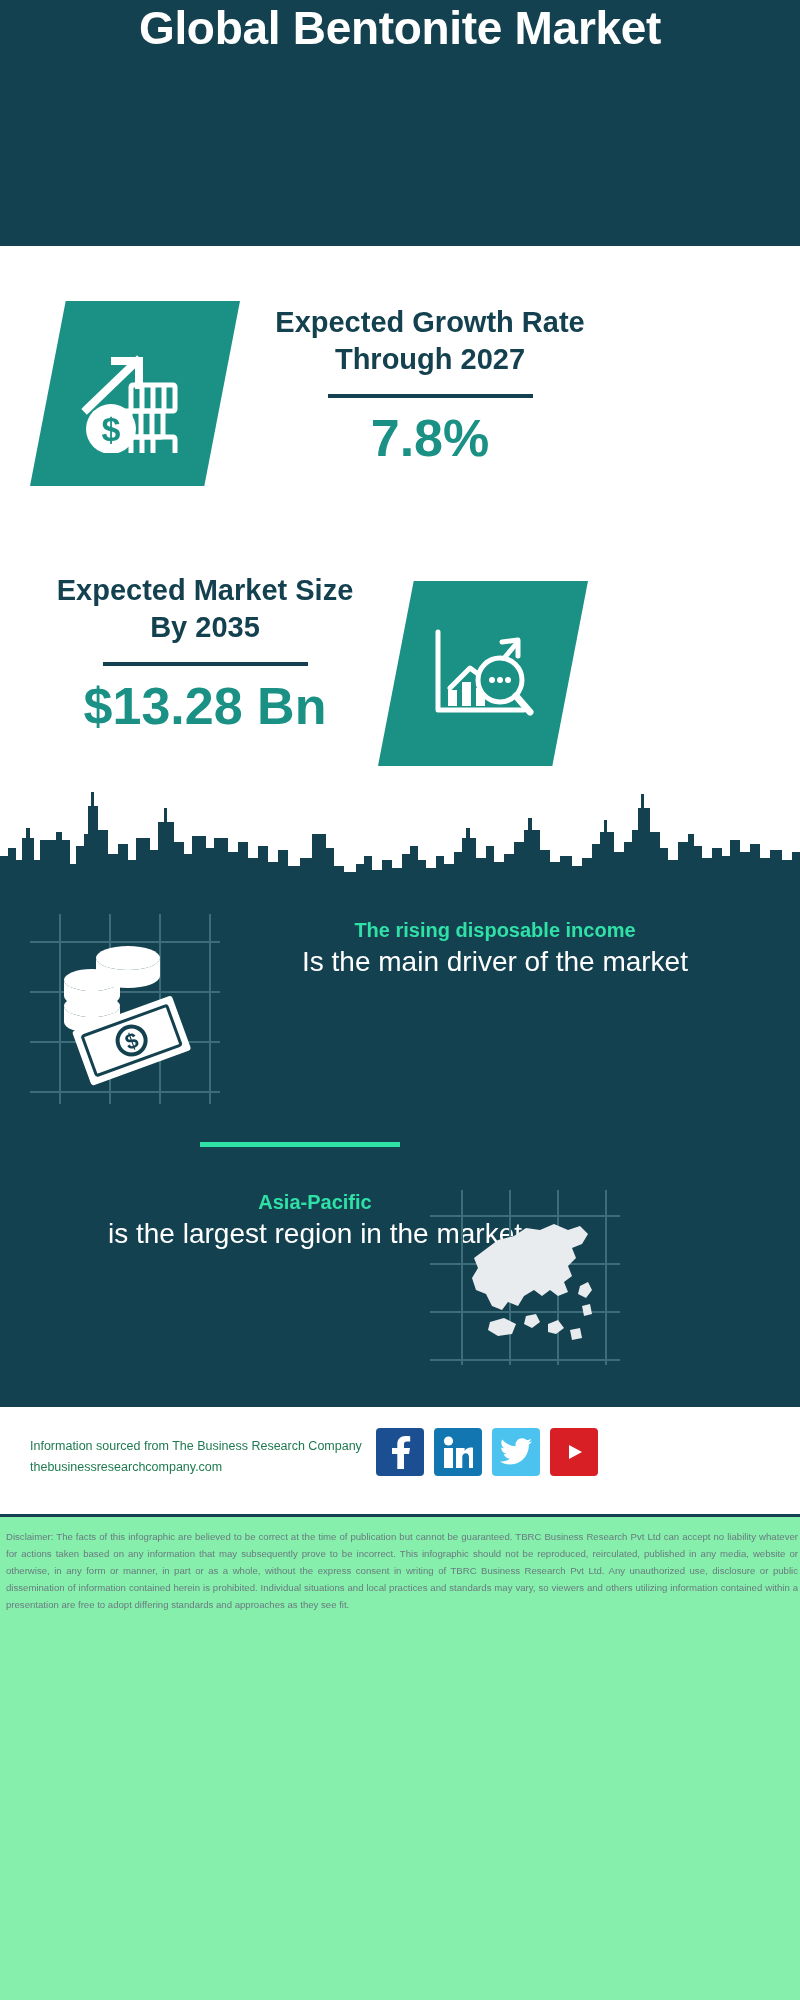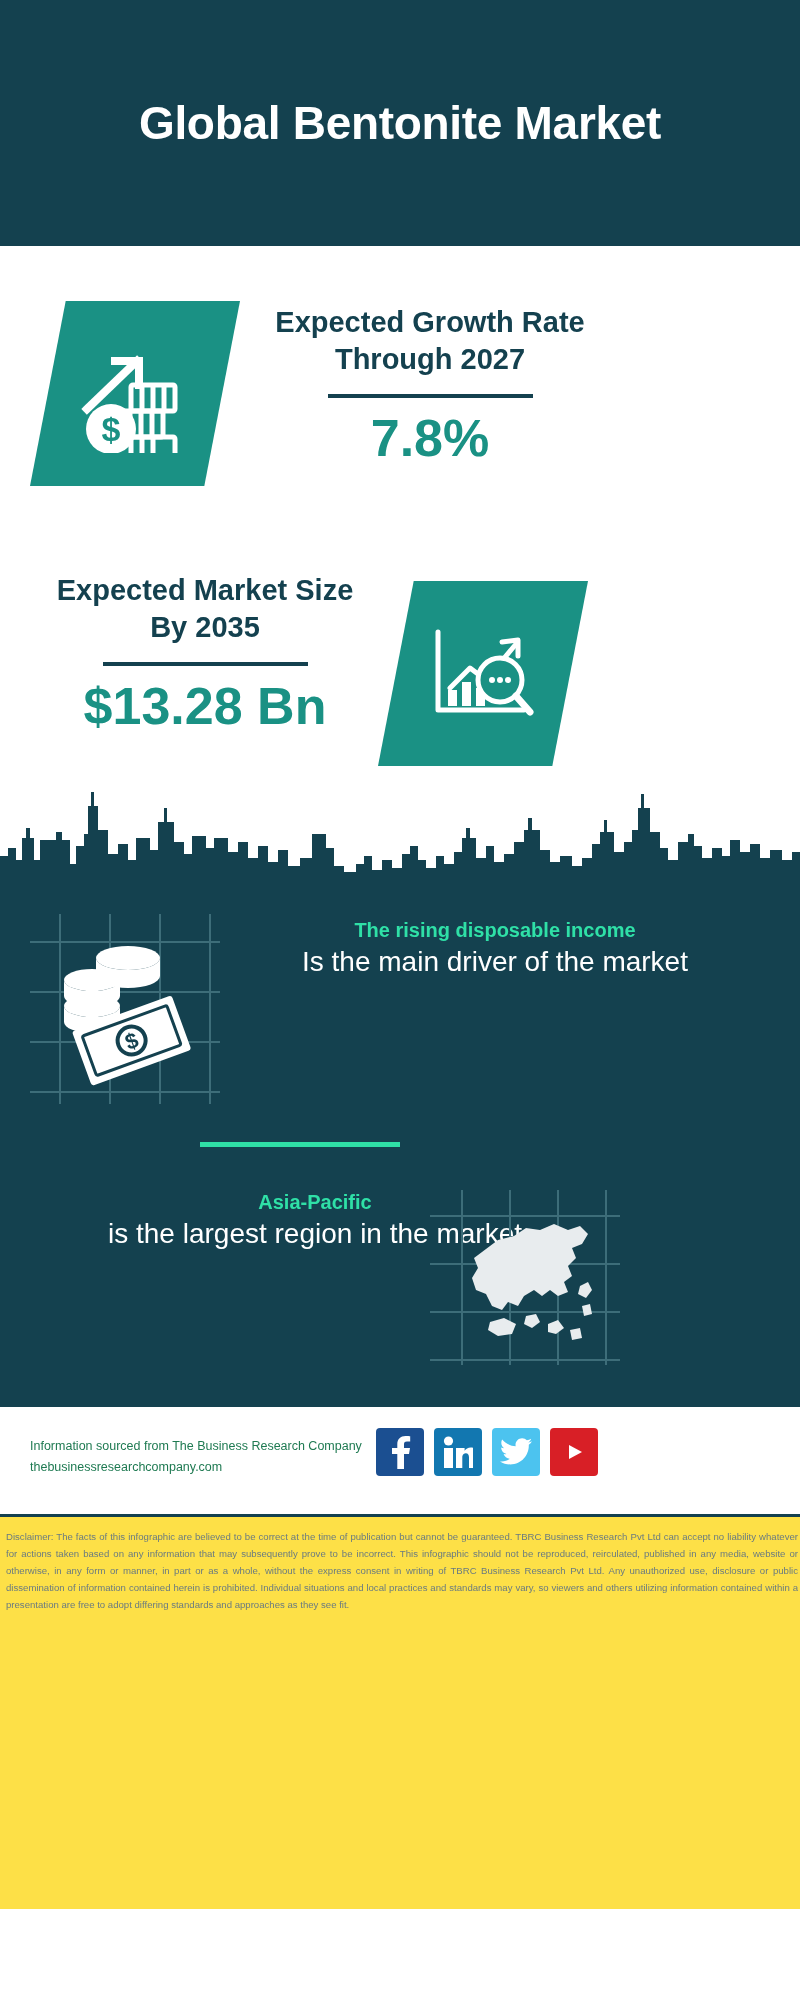--- a/index.html
+++ b/index.html
@@ -9,21 +9,21 @@
     font-family:"Liberation Sans", sans-serif;
     overflow:hidden;
     position:relative;
   }
   .page{width:800px;height:2000px;position:relative;background:#ffffff;}
 
   
   .header{
     position:absolute;left:0;top:0;width:800px;height:246px;
     background:#14414f;
-    display:flex;align-items:center;justify-content:center;
+    display:flex;justify-content:center;
   }
   .header-title{
     color:#ffffff;
     font-size:46px;font-weight:bold;
     line-height:1.22;
     text-align:center;
     width:620px;
     letter-spacing:-0.3px;
   }
 
@@ -122,21 +122,21 @@
   .social{
     width:48px;height:48px;border-radius:4px;
     display:flex;align-items:center;justify-content:center;
   }
   .s-fb{background:#1b4f91;}
   .s-li{background:#1277b0;}
   .s-tw{background:#4cc3ef;}
   .s-yt{background:#d81f26;}
 
   .disclaimer-wrap{
-    position:absolute;left:0;top:1514px;width:800px;height:395px;background:#fde047;
+    position:absolute;left:0;top:1514px;width:800px;height:486px;background:#86efac;
   }
   .footer-rule-bottom{position:absolute;left:0;top:0;width:800px;height:3px;background:#14414f;}
   .disclaimer{
     position:absolute;left:6px;top:14px;width:792px;
     color:#6a7b80;font-size:9.6px;line-height:1.78;text-align:justify;
   }
 </style>
 </head>
 <body>
 

